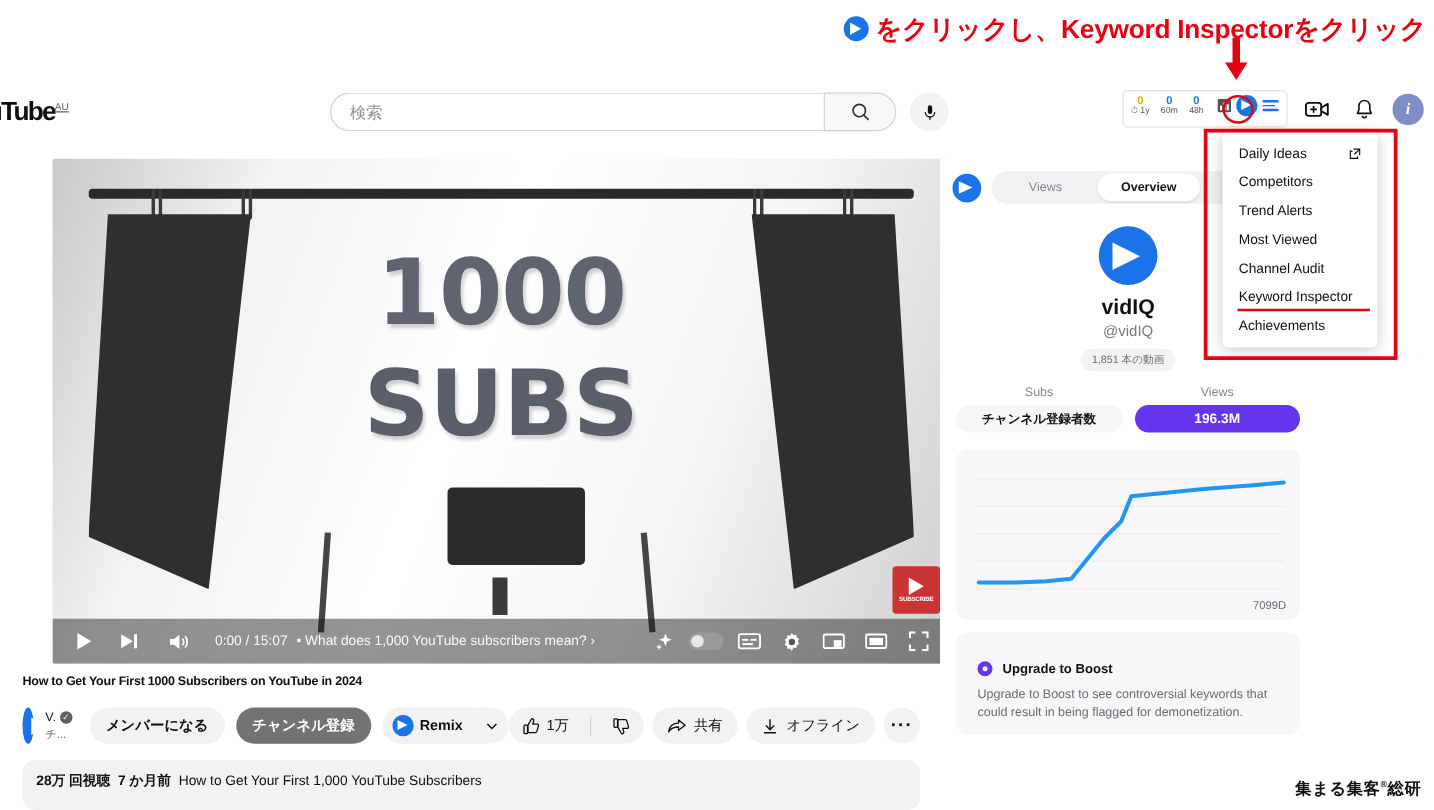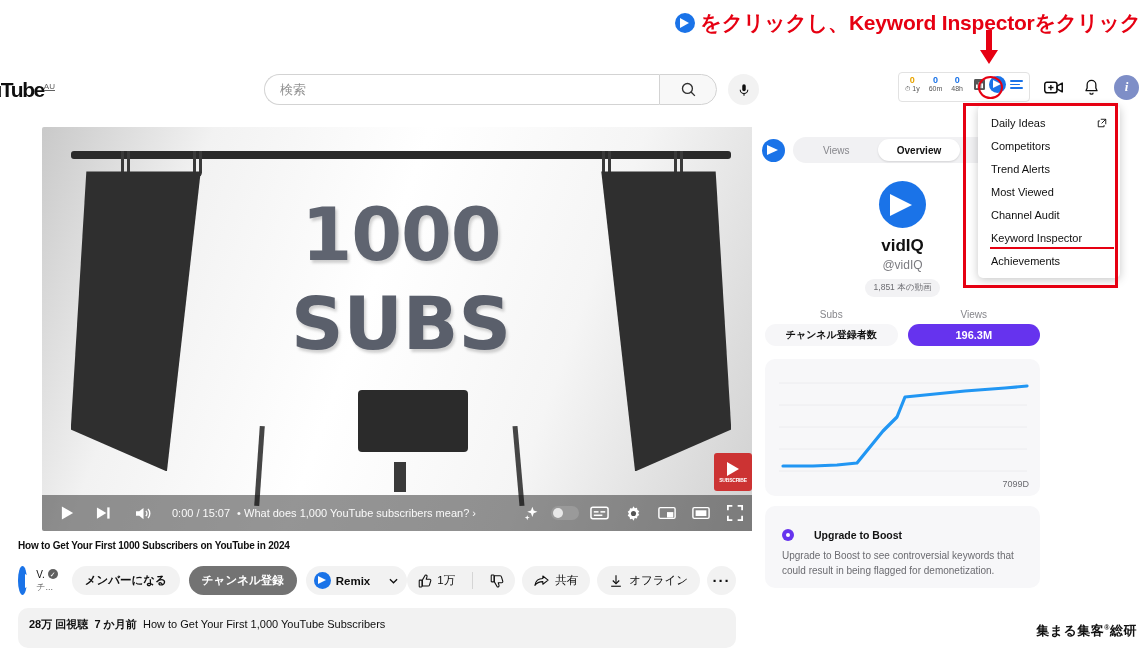--- a/index.html
+++ b/index.html
@@ -218,33 +218,33 @@
   .kv .v.purple { background:#6633ee; color:#fff; font-size: 11px; }
 
   .chart-card {
     margin: 13px 13px 0 13px; height: 137px; background:#f7f7f9; border-radius: 10px; position:relative; overflow:hidden;
   }
   .chart-label { position:absolute; right: 11px; bottom: 7px; font-size: 9px; color:#6b6b70; }
 
   .ck-card { margin: 10px 13px 0 13px; background:#f7f7f9; border-radius: 10px; padding: 10px 12px; }
   .ck-head { display:flex; align-items:center; justify-content:space-between; }
   .ck-title { font-size: 10.5px; font-weight:bold; color:#111; }
-  .ck-boost { display:flex; align-items:center; gap:20px; margin-top: 13px; padding-left: 5px; }
+  .ck-boost { display:flex; align-items:center; gap:8px; margin-top: 13px; padding-left: 5px; }
   .boost-dot { width: 12px;height:12px;border-radius:50%;background:#6633ee;display:flex;align-items:center;justify-content:center; }
   .boost-dot i { width:4px;height:4px;border-radius:50%;background:#fff;display:block; }
   .ck-boost-txt { font-size: 10.5px; font-weight:bold; color:#111; }
   .ck-body { margin-top: 8px; padding-left: 5px; font-size: 10px; color:#6b6b70; line-height: 1.45; }
 
   
   .menu-frame {
     position:absolute; left: 963px; top: 103px; width: 155px; height: 185px;
     border: 3px solid #e60012; z-index: 25; pointer-events:none;
   }
   .dropdown {
-    position:absolute; left: 978px; top: 105px; width: 142px;
+    position:absolute; left: 978px; top: 105px; width: 124px;
     background:#fff; border-radius: 5px; z-index: 24;
     box-shadow: 0 2px 10px rgba(0,0,0,.22); padding: 6px 0;
   }
   .menu-item {
     height: 23px; display:flex; align-items:center; justify-content:space-between;
     padding: 0 13px; font-size: 11px; color:#0f0f0f; white-space:nowrap; position:relative;
   }
   .menu-item.underlined::after {
     content:""; position:absolute; left: 12px; right: 6px; bottom: 0px;
     height: 2px; background:#e60012;

